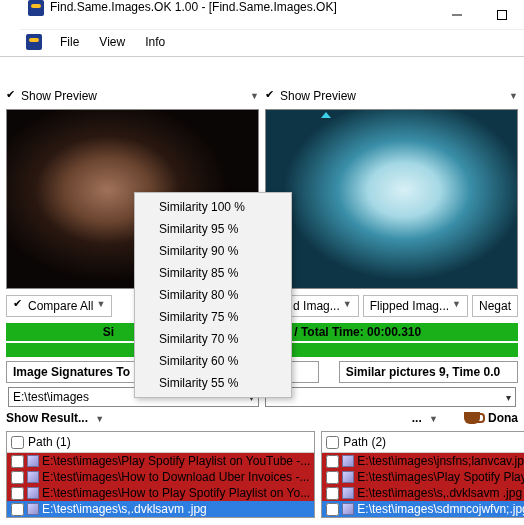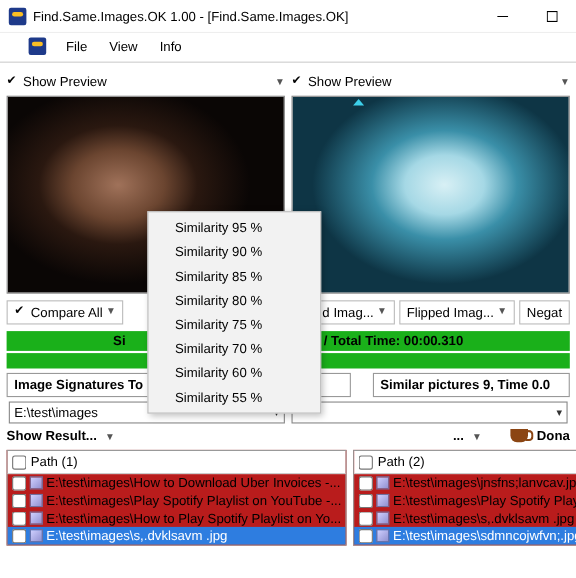--- a/index.html
+++ b/index.html
@@ -1,32 +1,32 @@
 <!DOCTYPE html>
 <html><head>
 <meta charset="utf-8">
 <style>
 * { box-sizing: border-box; margin: 0; padding: 0; font-family: "Segoe UI", Tahoma, sans-serif; font-size: 12px; }
 body { background: #fff; width: 524px; height: 525px; overflow: hidden; position: relative; }
 
-.titlebar { height: 30px; display: flex; align-items: center; padding: 0 0 0 8px; background: #fff; border-bottom: 1px solid #eee; }
+.titlebar { height: 30px; display: flex; align-items: flex-start; padding: 0 0 0 8px; background: #fff; border-bottom: 1px solid #eee; margin-left: 20px; }
 .titlebar .app-icon { width: 16px; height: 16px; margin-right: 6px; background: #1e3a8a; border-radius: 2px; position: relative; }
 .titlebar .app-icon::after { content: ""; position: absolute; top: 4px; left: 3px; width: 10px; height: 4px; background: #fbbf24; border-radius: 2px; }
 .titlebar .title-text { flex: 1; color: #000; }
 .titlebar .win-btn { width: 45px; height: 30px; display: flex; align-items: center; justify-content: center; color: #333; cursor: pointer; }
 
 .menubar { height: 24px; display: flex; align-items: center; padding: 0 0 0 6px; background: #fff; margin-left: 20px; }
 .menubar .app-icon { width: 16px; height: 16px; margin-right: 8px; background: #1e3a8a; border-radius: 2px; position: relative; }
 .menubar .app-icon::after { content: ""; position: absolute; top: 4px; left: 3px; width: 10px; height: 4px; background: #fbbf24; border-radius: 2px; }
 .menubar .menu-item { padding: 3px 10px; cursor: pointer; }
 
 .divider { border-top: 1px solid #ccc; margin: 2px 0 0 0; padding-top:2px; }
 
 .panes { display: flex; gap: 6px; padding: 0 6px; margin-top: 6px; }
-.pane { flex: 1; }
+.pane { flex: 1; margin-top: 22px; }
 
 .preview-row { display: flex; align-items: center; padding: 2px 0; }
 .check { width: 12px; height: 12px; margin-right: 3px; position: relative; }
 .check::before { content: "✔"; font-size: 11px; color: #000; position: absolute; top: -2px; left: 0; }
 .caret { margin-left: 4px; font-size: 9px; color: #555; }
 .spacer { flex: 1; }
 
 .preview-box { width: 100%; height: 180px; border: 1px solid #888; background: #000; margin-top: 4px; position: relative; overflow: hidden; }
 .preview-left { background: radial-gradient(ellipse 120px 90px at 40% 45%, #a0725a 0%, #6b4530 35%, #2a1810 60%, #0a0605 100%); }
 .preview-right { background: radial-gradient(ellipse 120px 90px at 55% 45%, #d8f0f5 0%, #a5d8e5 30%, #3a8fa8 55%, #0e3545 100%); position: relative; }
@@ -179,26 +179,26 @@
 <div class="lists">
   <div class="list">
     <div class="list-header">
       <input type="checkbox" style="">
       <span>Path (1)</span>
     </div>
     <div class="list-body">
       <div class="list-item">
           <input type="checkbox" style="">
           <span class="file-icon"></span>
+          <span>E:\test\images\Play Spotify Playlist on YouTube -...</span>
+        </div>
+      <div class="list-item">
+          <input type="checkbox" style="">
+          <span class="file-icon"></span>
           <span>E:\test\images\How to Download Uber Invoices -...</span>
-        </div>
-      <div class="list-item">
-          <input type="checkbox" style="">
-          <span class="file-icon"></span>
-          <span>E:\test\images\Play Spotify Playlist on YouTube -...</span>
         </div>
       <div class="list-item">
           <input type="checkbox" style="">
           <span class="file-icon"></span>
           <span>E:\test\images\How to Play Spotify Playlist on Yo...</span>
         </div>
       <div class="list-item selected">
           <input type="checkbox" style="">
           <span class="file-icon"></span>
           <span>E:\test\images\s,.dvklsavm .jpg</span>
@@ -229,20 +229,21 @@
       <div class="list-item selected">
           <input type="checkbox" style="">
           <span class="file-icon"></span>
           <span>E:\test\images\sdmncojwfvn;.jpg</span>
         </div>
     </div>
   </div>
 </div>
 
 <div class="popup">
+  <div class="popup-item">Similarity 100 %</div>
   <div class="popup-item">Similarity 95 %</div>
   <div class="popup-item">Similarity 90 %</div>
   <div class="popup-item">Similarity 85 %</div>
   <div class="popup-item">Similarity 80 %</div>
   <div class="popup-item">Similarity 75 %</div>
   <div class="popup-item">Similarity 70 %</div>
   <div class="popup-item">Similarity 60 %</div>
   <div class="popup-item">Similarity 55 %</div>
 </div>
 

